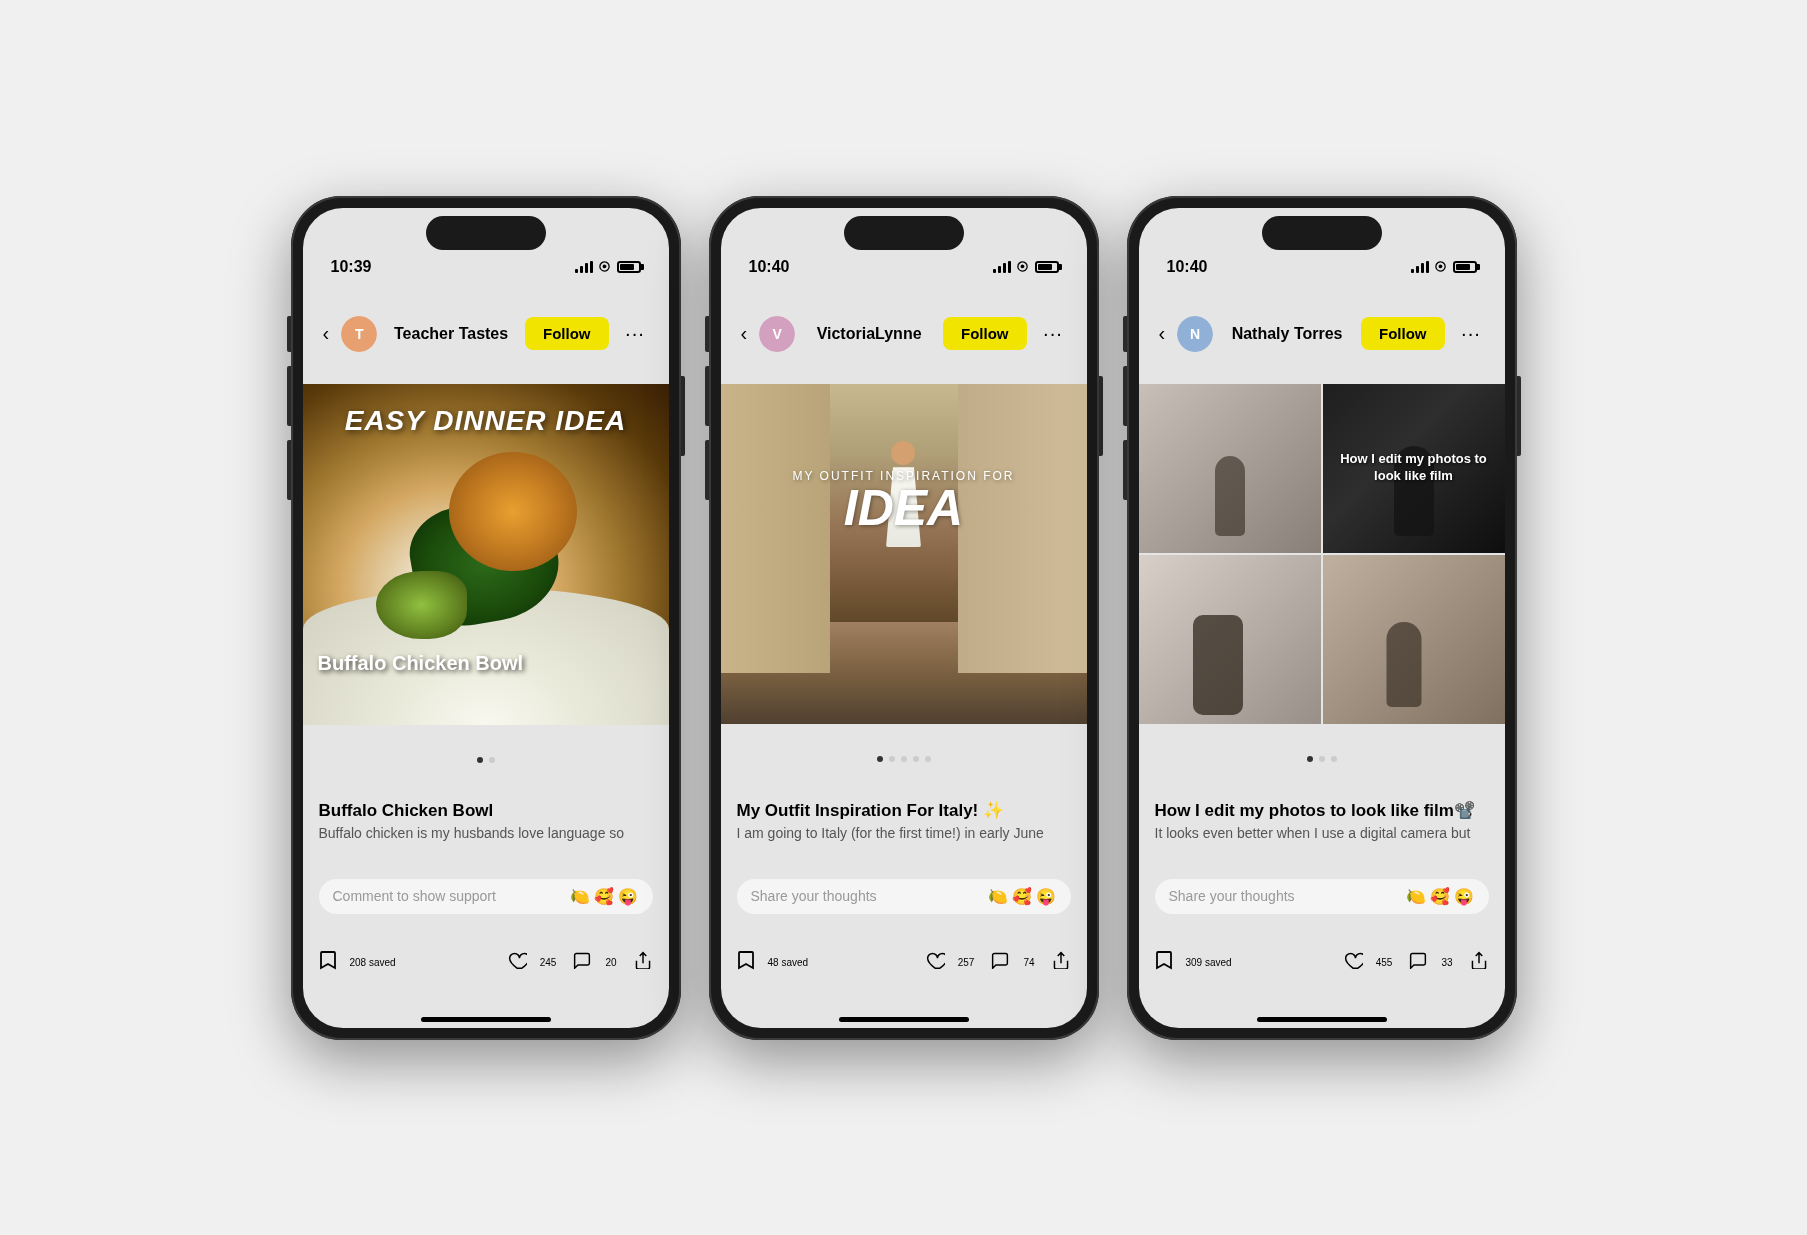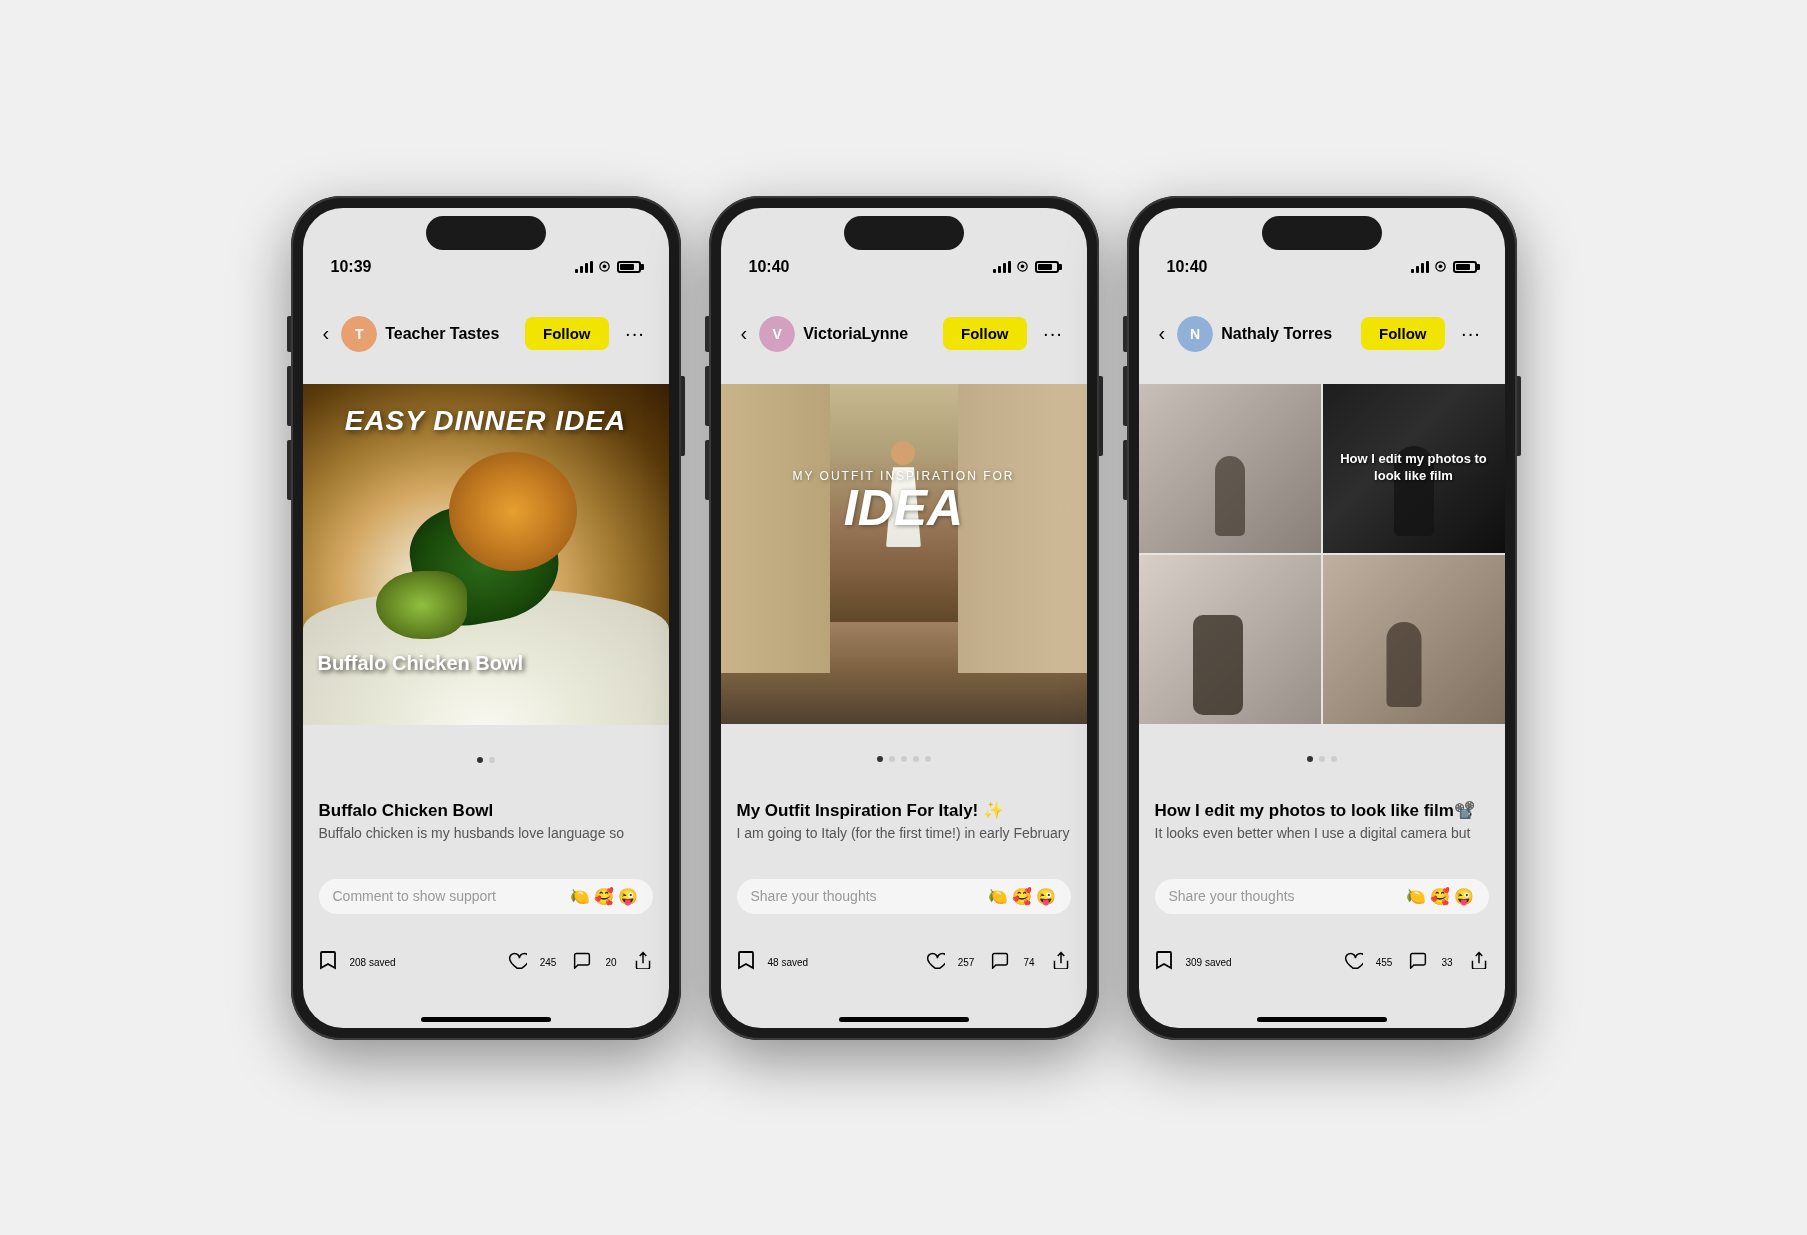--- a/index.html
+++ b/index.html
@@ -180,20 +180,21 @@
       justify-content: center;
       font-size: 14px;
       font-weight: 600;
       color: #fff;
     }
     .username {
       flex: 1;
       font-size: 16px;
       font-weight: 600;
       color: #000;
+      text-align: center;
     }
     .follow-btn {
       background: #f0e400;
       color: #000;
       border: none;
       border-radius: 8px;
       padding: 8px 18px;
       font-size: 15px;
       font-weight: 700;
       cursor: pointer;
@@ -451,21 +452,21 @@
           </div>
           <div class="dots-container">
             <div class="dot active"></div>
             <div class="dot"></div>
             <div class="dot"></div>
             <div class="dot"></div>
             <div class="dot"></div>
           </div>
           <div class="post-content">
             <div class="post-title">My Outfit Inspiration For Italy! ✨</div>
-            <div class="post-desc">I am going to Italy (for the first time!) in early February</div>
+            <div class="post-desc">I am going to Italy (for the first time!) in early June</div>
           </div>
           <div class="comment-input-row">
             <div class="comment-input-box">
               <span style="color: rgb(153, 153, 153); font-size: 14px;">Share your thoughts</span>
               <div class="comment-emojis">
                 <span>🍋</span>
                 <span>🥰</span>
                 <span>😜</span>
               </div>
             </div>

